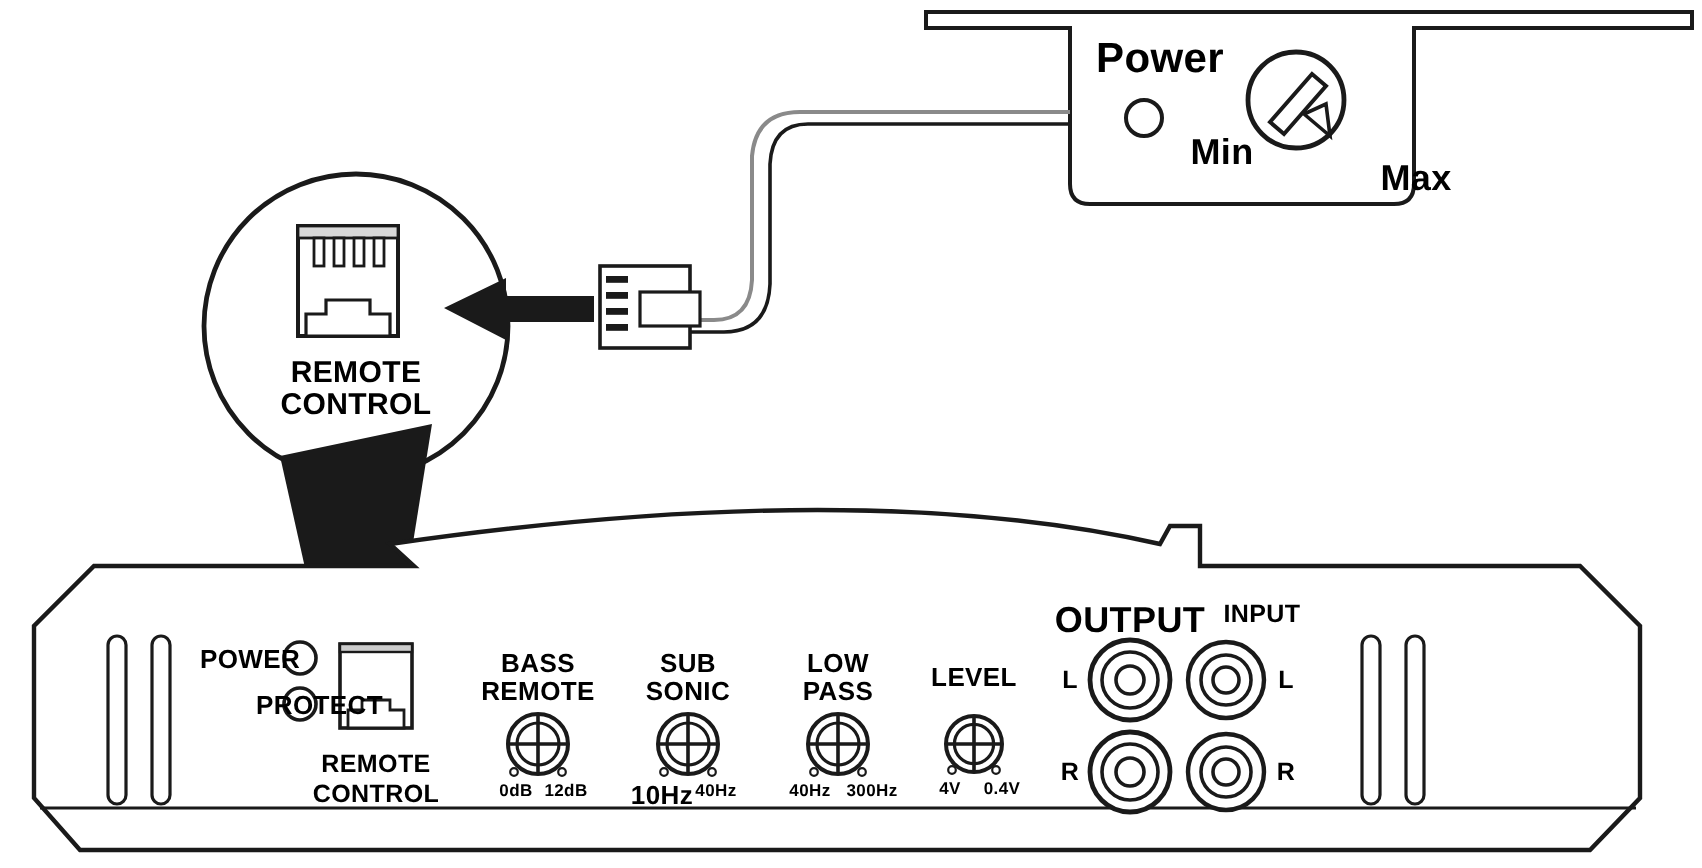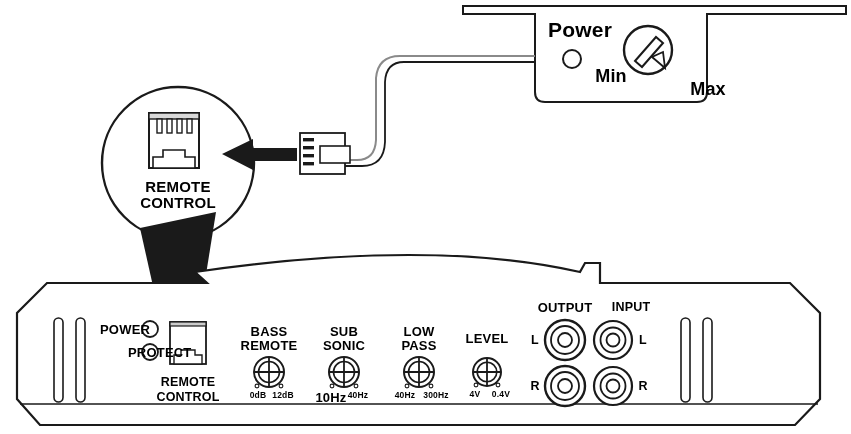--- a/index.html
+++ b/index.html
@@ -162,20 +162,20 @@
 
 <div class="lbl ctr" style="left:258px;top:390px;font-size:8.5px;">0dB</div>
 <div class="lbl ctr" style="left:283px;top:390px;font-size:8.5px;">12dB</div>
 <div class="lbl ctr" style="left:331px;top:390px;font-size:13px;">10Hz</div>
 <div class="lbl ctr" style="left:358px;top:390px;font-size:8.5px;">40Hz</div>
 <div class="lbl ctr" style="left:405px;top:390px;font-size:8.5px;">40Hz</div>
 <div class="lbl ctr" style="left:436px;top:390px;font-size:8.5px;">300Hz</div>
 <div class="lbl ctr" style="left:475px;top:389px;font-size:8.5px;">4V</div>
 <div class="lbl ctr" style="left:501px;top:389px;font-size:8.5px;">0.4V</div>
 
-<div class="lbl ctr" style="left:565px;top:300px;font-size:13px;">OUTPUT</div>
+<div class="lbl ctr" style="left:565px;top:300px;font-size:18px;">OUTPUT</div>
 <div class="lbl ctr" style="left:617px;top:300px;font-size:12.5px;padding-left:28px;">INPUT</div>
 <div class="lbl ctr" style="left:535px;top:333px;font-size:12.5px;">L</div>
 <div class="lbl ctr" style="left:643px;top:333px;font-size:12.5px;">L</div>
 <div class="lbl ctr" style="left:535px;top:379px;font-size:12.5px;">R</div>
 <div class="lbl ctr" style="left:643px;top:379px;font-size:12.5px;">R</div>
 
 </div>
 
 </body></html>

